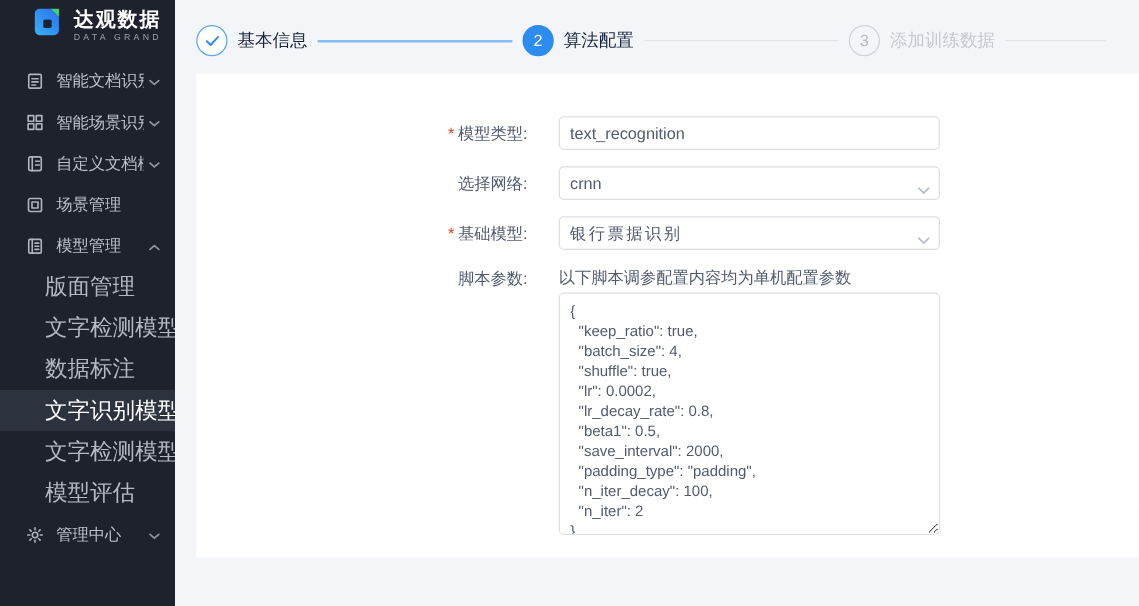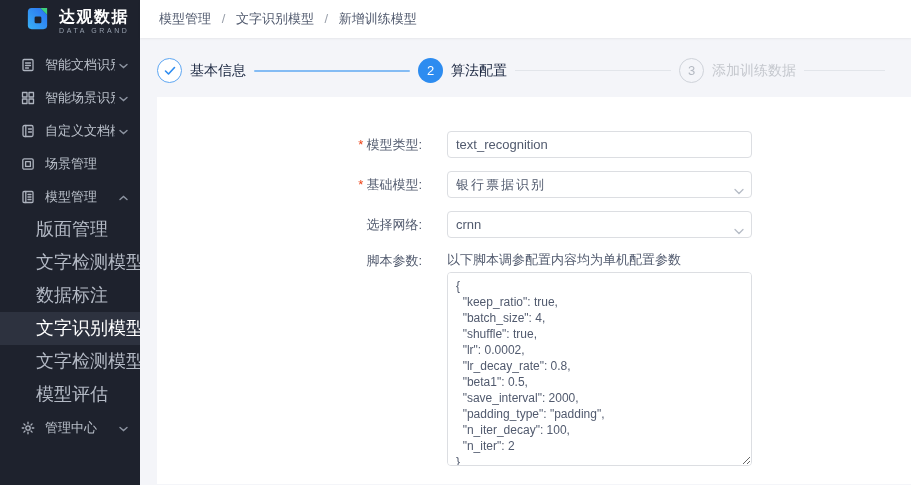--- a/index.html
+++ b/index.html
@@ -185,29 +185,20 @@
         <svg class="chev-ic" width="9" height="6" viewBox="0 0 9 6">
             <polyline points="1,1.5 4.5,4.5 8,1.5"></polyline>
           </svg>
       </span>
     </div>
   </div>
 </div>
 
 <div class="main">
 
-  <div class="topbar">
-    <div class="crumb">
-      <span>模型管理</span>
-      <span class="sep">/</span>
-      <span>文字识别模型</span>
-      <span class="sep">/</span>
-      <span>新增训练模型</span>
-    </div>
-  </div>
 
   <div class="content">
 
     <div class="steps">
       <div class="step">
         <div class="s-circle done">
           <svg width="12" height="10" viewBox="0 0 12 10">
               <polyline points="1.5,5 4.5,8 10.5,1.5" fill="none" stroke="#2d8cf0" stroke-width="1.6" stroke-linecap="round" stroke-linejoin="round"></polyline>
             </svg>
         </div>
@@ -229,35 +220,35 @@
     <div class="card">
 
       <div class="form-row">
         <div class="f-label"><span class="req">*</span><span>模型类型:</span></div>
         <div class="f-field">
           <input class="t-input" type="text" value="text_recognition" style="">
         </div>
       </div>
 
       <div class="form-row">
-        <div class="f-label"><span class="req">*</span><span>基础模型:</span></div>
-        <div class="f-field">
-          <div class="sel-box serif">银行票据识别</div>
+        <div class="f-label">选择网络:</div>
+        <div class="f-field">
+          <div class="sel-box">crnn</div>
           <span class="sel-arrow">
             <svg width="10" height="7" viewBox="0 0 10 7">
                 <polyline points="1,1.5 5,5.5 9,1.5" fill="none" stroke="#b6bcc6" stroke-width="1.3" stroke-linecap="round"></polyline>
               </svg>
           </span>
         </div>
       </div>
 
       <div class="form-row">
-        <div class="f-label">选择网络:</div>
-        <div class="f-field">
-          <div class="sel-box">crnn</div>
+        <div class="f-label"><span class="req">*</span><span>基础模型:</span></div>
+        <div class="f-field">
+          <div class="sel-box serif">银行票据识别</div>
           <span class="sel-arrow">
             <svg width="10" height="7" viewBox="0 0 10 7">
                 <polyline points="1,1.5 5,5.5 9,1.5" fill="none" stroke="#b6bcc6" stroke-width="1.3" stroke-linecap="round"></polyline>
               </svg>
           </span>
         </div>
       </div>
 
       <div class="form-row row-script">
         <div class="f-label">脚本参数:</div>

